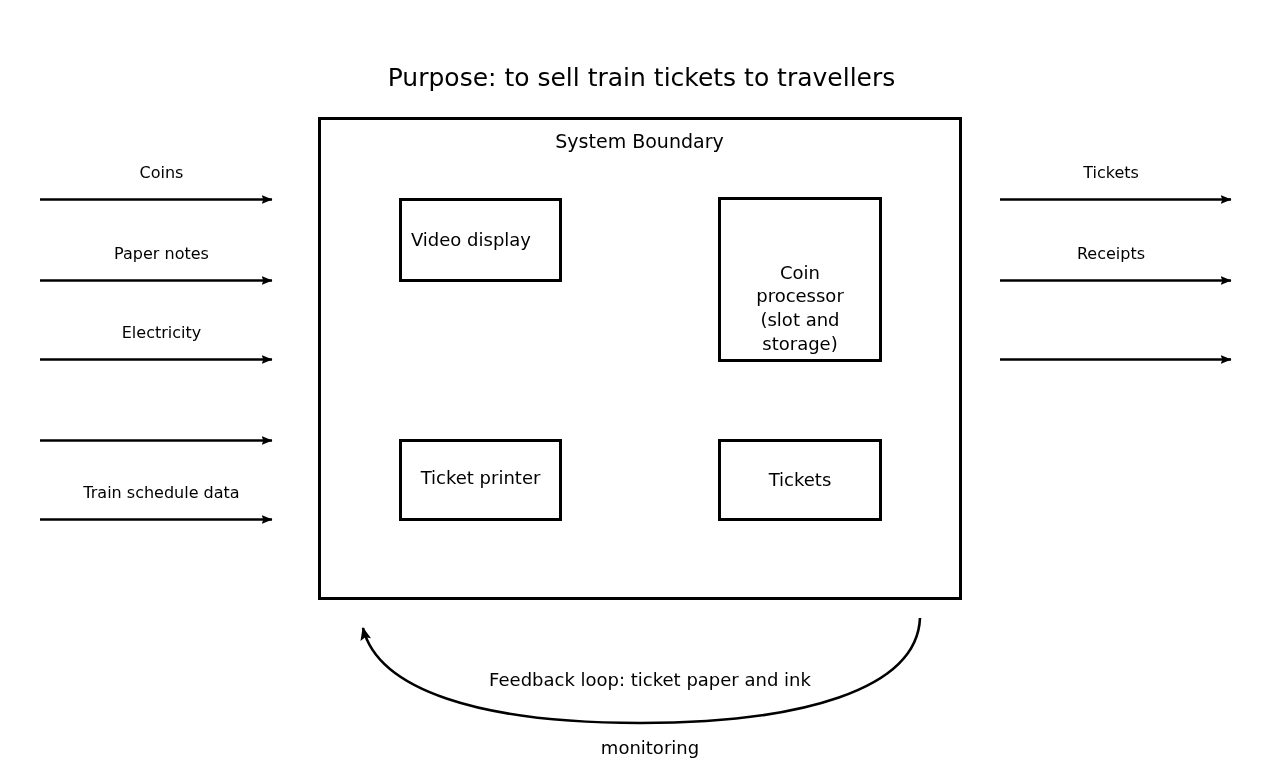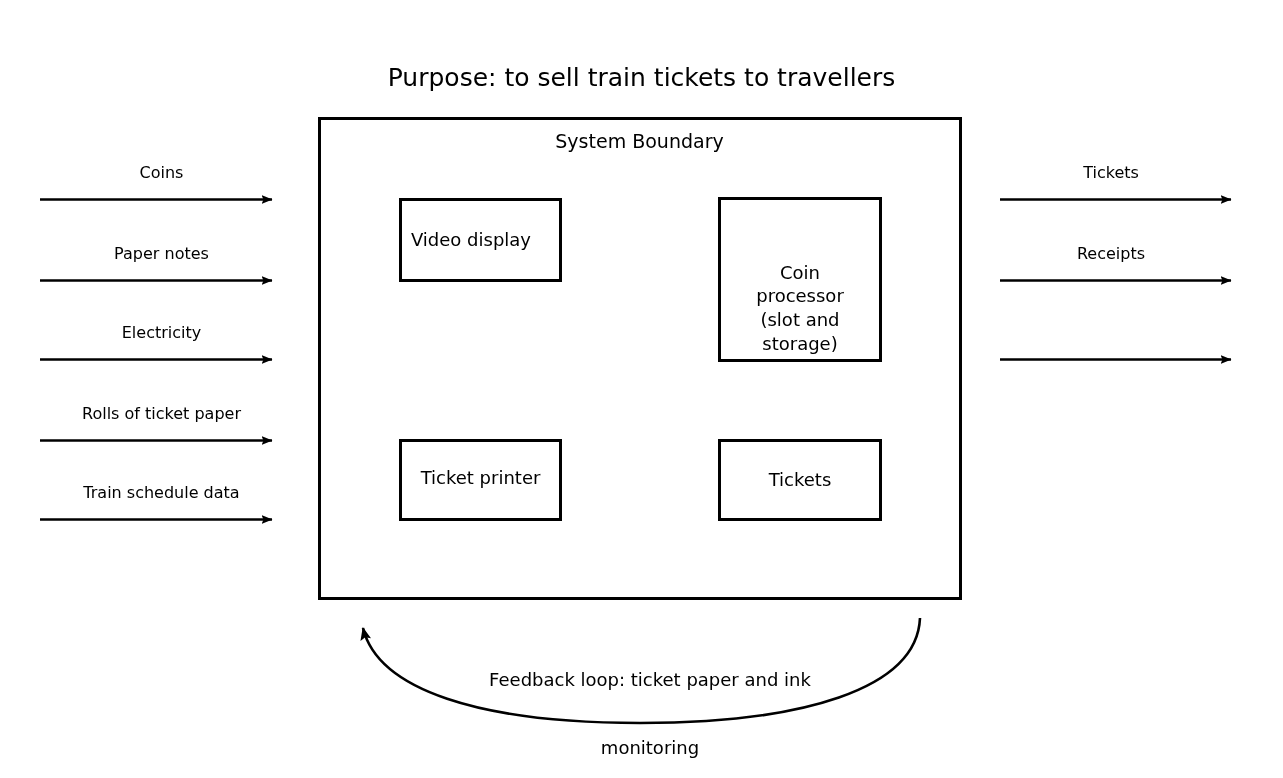--- a/index.html
+++ b/index.html
@@ -109,21 +109,20 @@
     <path d="M 920,618 C 917,690 800,723 640,723 C 480,723 378,690 363,628" fill="none" stroke="#000000" stroke-width="2.6" marker-end="url(#arrowhead-curve)"></path>
   </svg>
 
   <div class="dtext purpose-title">Purpose: to sell train tickets to travellers</div>
 
   <div class="dtext boundary-label">System Boundary</div>
 
   <div class="dtext flow-label left-label" style="top:163px;">Coins</div>
   <div class="dtext flow-label left-label" style="top:244px;">Paper notes</div>
   <div class="dtext flow-label left-label" style="top:323px;">Electricity</div>
-  <div class="dtext flow-label left-label" style="top:404px;">Rolls of ticket paper</div>
   <div class="dtext flow-label left-label" style="top:483px;">Train schedule data</div>
 
   <div class="dtext flow-label right-label" style="top:163px;">Tickets</div>
   <div class="dtext flow-label right-label" style="top:244px;">Receipts</div>
 
   <div class="box-label" style="left:400px; top:199px; width:142px; height:82px;">Video display</div>
   <div class="box-label" style="left:719px; top:204px; width:162px; height:208px;">
       <div>
         <div>Coin</div>
         <div>processor</div>

